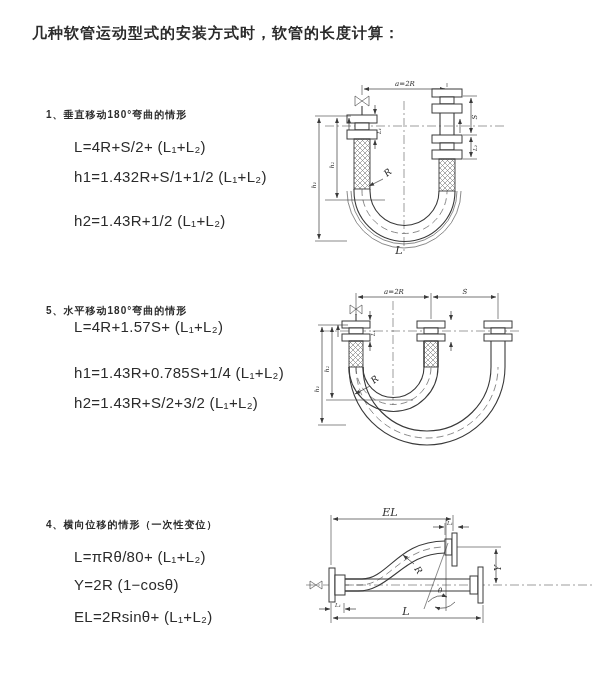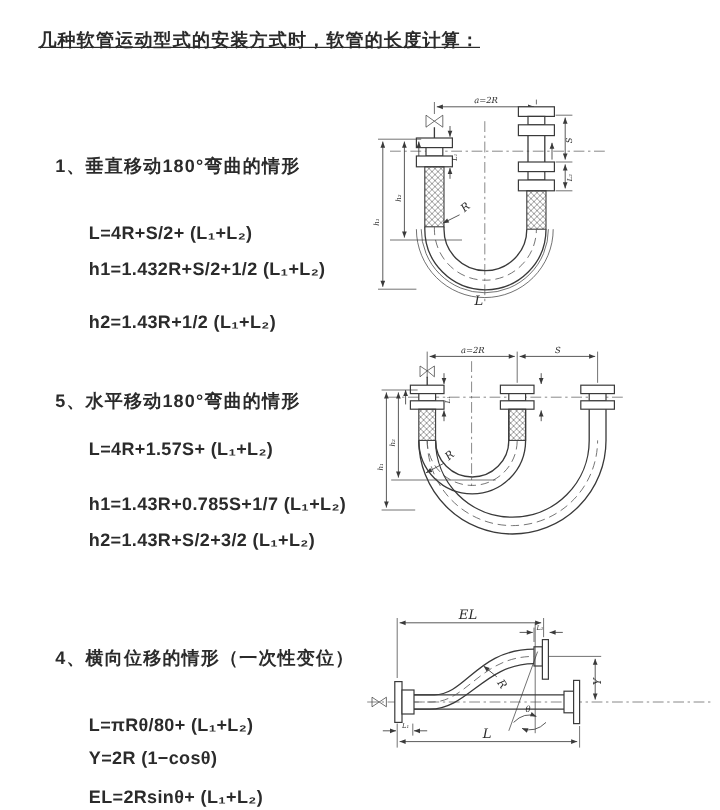--- a/index.html
+++ b/index.html
@@ -3,27 +3,27 @@
 <meta charset="utf-8">
 <style>
   html,body{margin:0;padding:0;}
   body{
     width:600px;height:675px;position:relative;background:#ffffff;
     font-family:"Liberation Sans","DejaVu Sans",sans-serif;color:#2b2b2b;
     overflow:hidden;
   }
   .abs{position:absolute;}
   .page-title{
-    left:32px;top:24px;font-size:15px;font-weight:600;letter-spacing:1px;white-space:nowrap;text-decoration:underline;
+    left:32px;top:24px;font-size:15px;font-weight:600;letter-spacing:1px;white-space:nowrap;
   }
   .sec-heading{
-    font-size:15px;font-weight:600;letter-spacing:1px;white-space:nowrap;margin-top:21px;
+    font-size:10px;font-weight:600;letter-spacing:1px;white-space:nowrap;
   }
   .formula{
-    font-size:15px;font-weight:700;letter-spacing:0.3px;white-space:nowrap;margin-top:48px;
+    font-size:15px;font-weight:400;letter-spacing:0.3px;white-space:nowrap;
   }
   
   .h1{left:46px;top:108px;}
   .f1a{left:74px;top:138px;}
   .f1b{left:74px;top:168px;}
   .f1c{left:74px;top:212px;}
   .h2{left:46px;top:304px;}
   .f2a{left:74px;top:318px;}
   .f2b{left:74px;top:364px;}
   .f2c{left:74px;top:394px;}
@@ -47,21 +47,21 @@
   .s9{font-size:9px;}
   .s11{font-size:11px;}
 </style>
 </head>
 <body>
 
 <div class="abs page-title">几种软管运动型式的安装方式时，软管的长度计算：</div>
 
 <div class="abs sec-heading h1">1、垂直移动180°弯曲的情形</div>
 <div class="abs formula f1a">L=4R+S/2+ (L₁+L₂)</div>
-<div class="abs formula f1b">h1=1.432R+S/2+1/2 (L₁+L₂)</div>
+<div class="abs formula f1b">h1=1.432R+S/1+1/2 (L₁+L₂)</div>
 <div class="abs formula f1c">h2=1.43R+1/2 (L₁+L₂)</div>
 
 <svg class="abs" style="left:305px;top:73px;" width="290" height="185" viewBox="0 0 290 185">
   <defs>
     <marker id="arrA" viewBox="0 0 10 10" refX="9.5" refY="5" markerWidth="8" markerHeight="8" orient="auto-start-reverse">
       <path d="M0.5,1.5 L9.5,5 L0.5,8.5 Z" fill="#3a3a3a"></path>
     </marker>
     <pattern id="braidA" width="5" height="5" patternUnits="userSpaceOnUse">
       <path d="M0,5 L5,0 M0,0 L5,5" stroke="#777" stroke-width="0.6" fill="none"></path>
     </pattern>
@@ -127,21 +127,21 @@
   <line class="dim" x1="166" y1="25" x2="166" y2="60" marker-start="url(#arrA)" marker-end="url(#arrA)"></line>
   <text class="dt s7" x="172" y="44" transform="rotate(-90 172 44)" text-anchor="middle">S</text>
   <line class="dim" x1="166" y1="64" x2="166" y2="84" marker-start="url(#arrA)" marker-end="url(#arrA)"></line>
   <text class="dt" x="172" y="75" font-size="5.5" transform="rotate(-90 172 75)" text-anchor="middle">L₂</text>
 
   <text class="dt s11" x="94" y="181" text-anchor="middle">L</text>
 </svg>
 
 <div class="abs sec-heading h2">5、水平移动180°弯曲的情形</div>
 <div class="abs formula f2a">L=4R+1.57S+ (L₁+L₂)</div>
-<div class="abs formula f2b">h1=1.43R+0.785S+1/7 (L₁+L₂)</div>
+<div class="abs formula f2b">h1=1.43R+0.785S+1/4 (L₁+L₂)</div>
 <div class="abs formula f2c">h2=1.43R+S/2+3/2 (L₁+L₂)</div>
 
 <svg class="abs" style="left:308px;top:285px;" width="290" height="175" viewBox="0 0 290 175">
   <defs>
     <marker id="arrB" viewBox="0 0 10 10" refX="9.5" refY="5" markerWidth="8" markerHeight="8" orient="auto-start-reverse">
       <path d="M0.5,1.5 L9.5,5 L0.5,8.5 Z" fill="#3a3a3a"></path>
     </marker>
     <pattern id="braidB" width="5" height="5" patternUnits="userSpaceOnUse">
       <path d="M0,5 L5,0 M0,0 L5,5" stroke="#777" stroke-width="0.6" fill="none"></path>
     </pattern>

